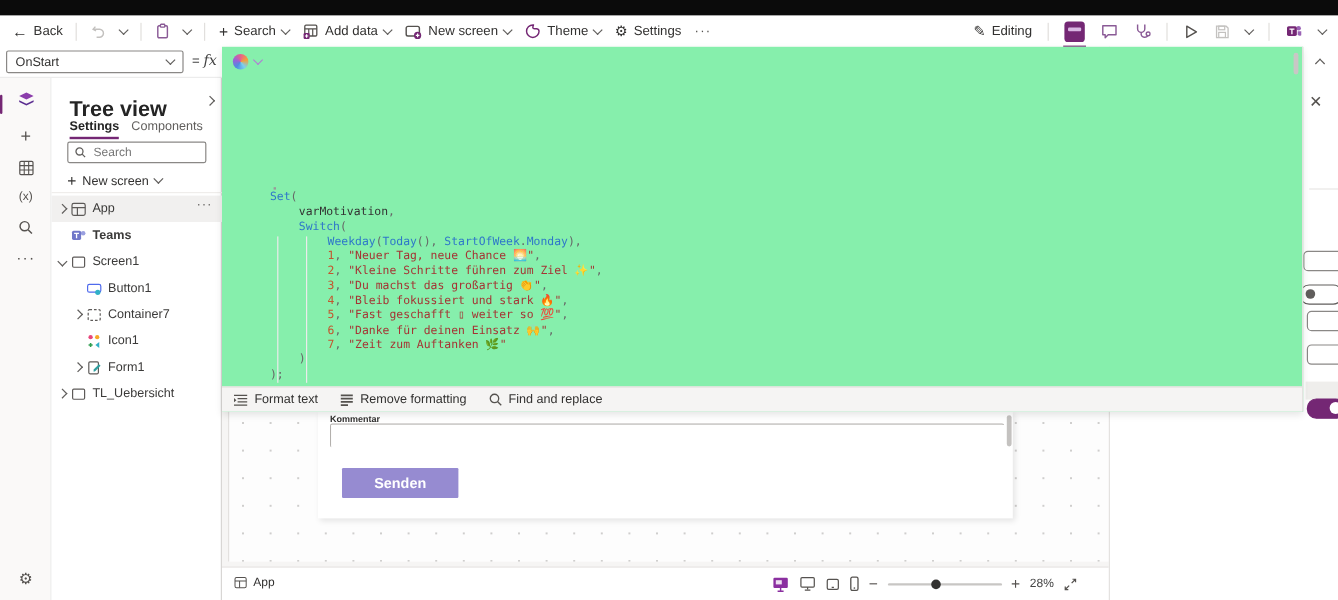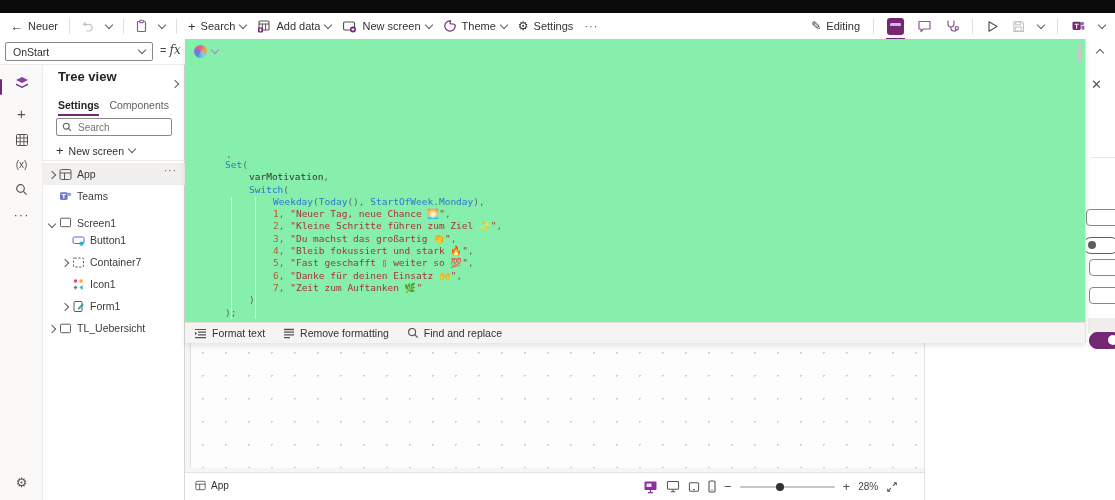--- a/index.html
+++ b/index.html
@@ -29,21 +29,21 @@
   #eqfx{position:absolute;left:160px;top:4px;font-size:11px;color:#444;}
   #eqfx i{font-family:"DejaVu Serif",serif;font-style:italic;font-size:12px;}
   .copilot-dot{width:13px;height:13px;border-radius:50%;
      background:conic-gradient(#e8618c,#f2a03d,#7ad0f0,#4e8ee0,#9a63d8,#e8618c);}
   
   #left-rail{left:0;top:65px;width:43px;height:435px;background:#faf9f8;border-right:1px solid #ececec;box-sizing:border-box;}
   .rail-ic{position:absolute;left:0;width:43px;text-align:center;color:#55524f;font-size:13px;}
   #rail-indicator{position:absolute;left:0;top:14px;width:2px;height:16px;background:#742774;border-radius:2px;}
   
   #tree-panel{left:43px;top:65px;width:142px;height:435px;background:#fff;border-right:1px solid #d8d6d4;box-sizing:border-box;}
-  #tree-title{position:absolute;left:15px;top:4px;font-size:13px;font-weight:bold;color:#242424;}
+  #tree-title{position:absolute;left:15px;top:16px;font-size:18px;font-weight:bold;color:#242424;}
   #tree-collapse{position:absolute;right:6px;top:16px;}
   .tab{font-size:10.5px;color:#605e5c;padding-bottom:3px;}
   .tab.active{color:#242424;font-weight:bold;border-bottom:2px solid #742774;}
   #tree-tabs{position:absolute;left:15px;top:34px;display:flex;gap:10px;}
   #tree-search{position:absolute;left:13px;top:53px;width:116px;height:18px;border:1px solid #8a8886;border-radius:2px;
                display:flex;align-items:center;padding:0 5px;gap:4px;box-sizing:border-box;}
   #tree-search input{border:none;outline:none;width:80px;font-size:10px;font-family:"Liberation Sans",sans-serif;color:#605e5c;}
   #new-screen-row{position:absolute;left:13px;top:78px;display:flex;align-items:center;gap:5px;font-size:10.5px;color:#323130;}
   #tree-divider{position:absolute;left:0;top:95px;width:142px;height:1px;background:#efedeb;}
   #tree-items{position:absolute;left:0;top:98px;width:142px;}
@@ -96,21 +96,21 @@
 </head>
 <body>
 
 <div id="app" class="nsel">
 
   <div id="top-strip" class="abs"></div>
 
   <div id="toolbar" class="abs">
     <div class="tb-item">
       <span class="glyph">←</span>
-      <span>Neuer</span>
+      <span>Back</span>
     </div>
     <div class="tb-sep"></div>
     <div class="tb-item">
       <svg width="14" height="14" viewBox="0 0 14 14">
           <path d="M4.5 3.2 2.6 5.4l2.4 1.3" fill="none" stroke="#c3c1bf" stroke-width="1.2"></path>
           <path d="M3 5.4h5a3.3 3.3 0 1 1-.2 6.6H5.5" fill="none" stroke="#c3c1bf" stroke-width="1.2"></path>
         </svg>
     </div>
     <span class="chev"></span>
     <div class="tb-sep"></div>
@@ -269,32 +269,32 @@
           <span class="chevbox"><span class="chev chev-r"></span></span>
           <span class="ic">
             <svg width="13" height="13" viewBox="0 0 13 13">
               <rect x="1" y="1.5" width="11" height="10" rx="1.5" fill="none" stroke="#5d5a58"></rect>
               <path d="M1 5h11M5.5 5v6.5" stroke="#5d5a58" fill="none"></path>
             </svg>
           </span>
           <span>App</span>
           <span class="more">···</span>
         </div>
-        <div class="tree-row" style="padding-left: 0px;">
+        <div class="tree-row" style="padding-left: 0px; font-weight: bold;">
           <span class="chevbox"></span>
           <span class="ic">
             <svg width="13" height="13" viewBox="0 0 13 13">
               <circle cx="10.3" cy="4.3" r="1.9" fill="#9aa0e0"></circle>
               <rect x="1" y="2.3" width="7.6" height="7.6" rx="1.3" fill="#7178c9"></rect>
               <path d="M2.8 4.5h4M4.8 4.5v4" stroke="#fff" stroke-width="1.1"></path>
             </svg>
           </span>
           <span>Teams</span>
         </div>
-        <div class="tree-row" style="padding-left: 0px; align-items: flex-end;">
+        <div class="tree-row" style="padding-left: 0px;">
           <span class="chevbox"><span class="chev"></span></span>
           <span class="ic">
             <svg width="13" height="13" viewBox="0 0 13 13">
               <rect x="1.5" y="2.2" width="10" height="8.5" rx="1" fill="none" stroke="#5d5a58"></rect>
             </svg>
           </span>
           <span>Screen1</span>
         </div>
         <div class="tree-row" style="padding-left: 13px;">
           <span class="chevbox"></span>
@@ -344,20 +344,26 @@
               <rect x="1.5" y="2.2" width="10" height="8.5" rx="1" fill="none" stroke="#5d5a58"></rect>
             </svg>
           </span>
           <span>TL_Uebersicht</span>
         </div>
       </div>
   </div>
 
   <div id="canvas-bg" class="abs">
     <div id="app-screen"></div>
+    <div id="form-card">
+      <div id="card-label">Kommentar</div>
+      <div id="card-input"><input style=""></div>
+      <div id="send-btn">Senden</div>
+      <div id="card-scroll"></div>
+    </div>
     <div id="status-bar">
       <div id="sb-left">
         <svg width="11" height="11" viewBox="0 0 13 13">
             <rect x="1" y="1.5" width="11" height="10" rx="1.5" fill="none" stroke="#55524f"></rect>
             <path d="M1 5h11M5.5 5v6.5" stroke="#55524f" fill="none"></path>
           </svg>
         <span>App</span>
       </div>
       <div id="sb-right">
         <svg width="15" height="14" viewBox="0 0 15 14">

